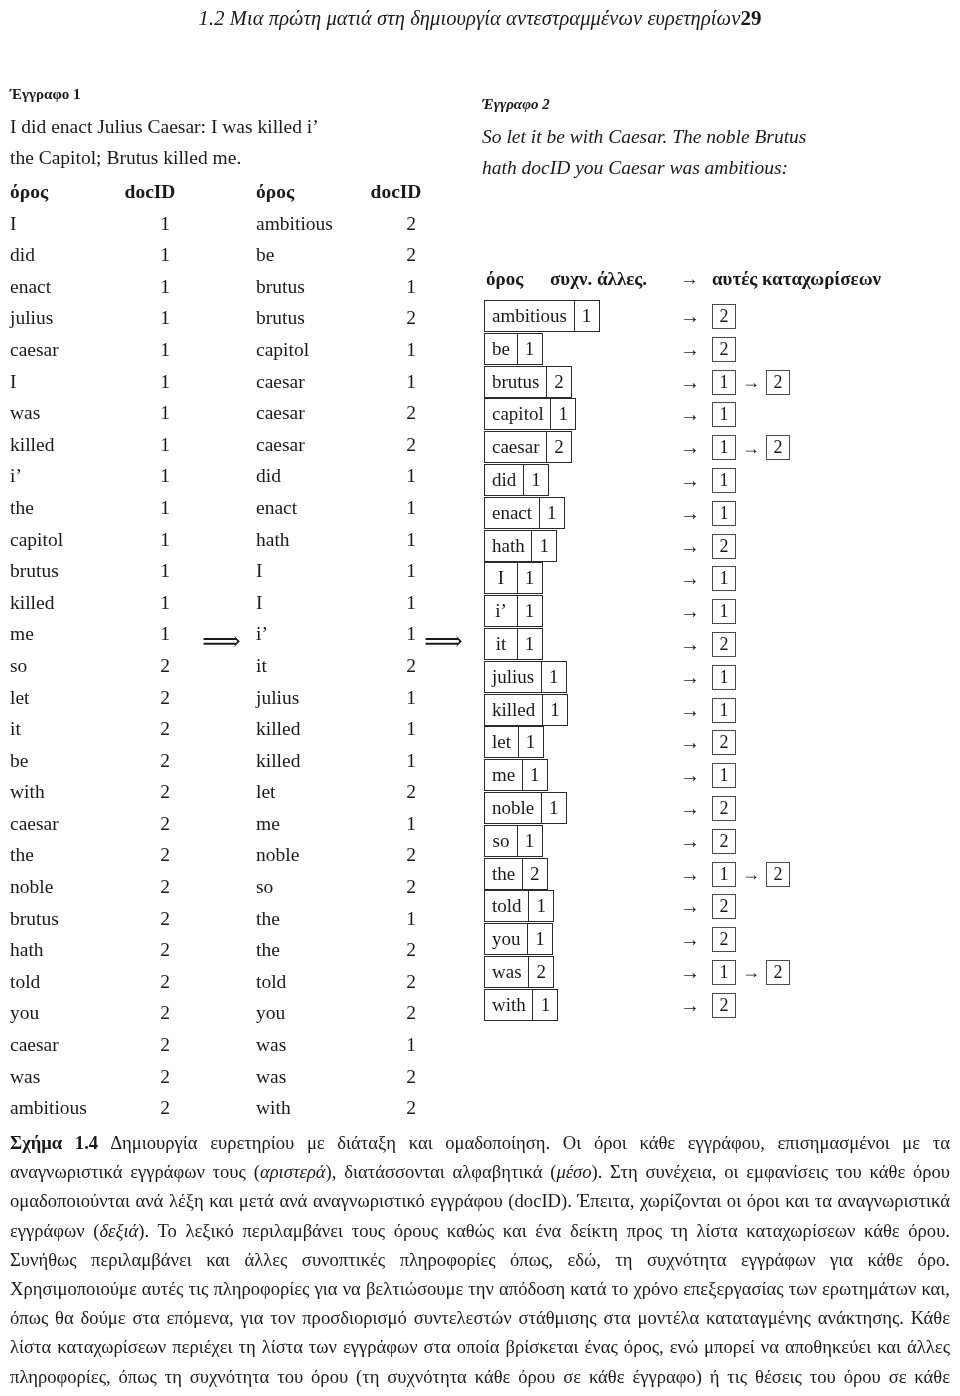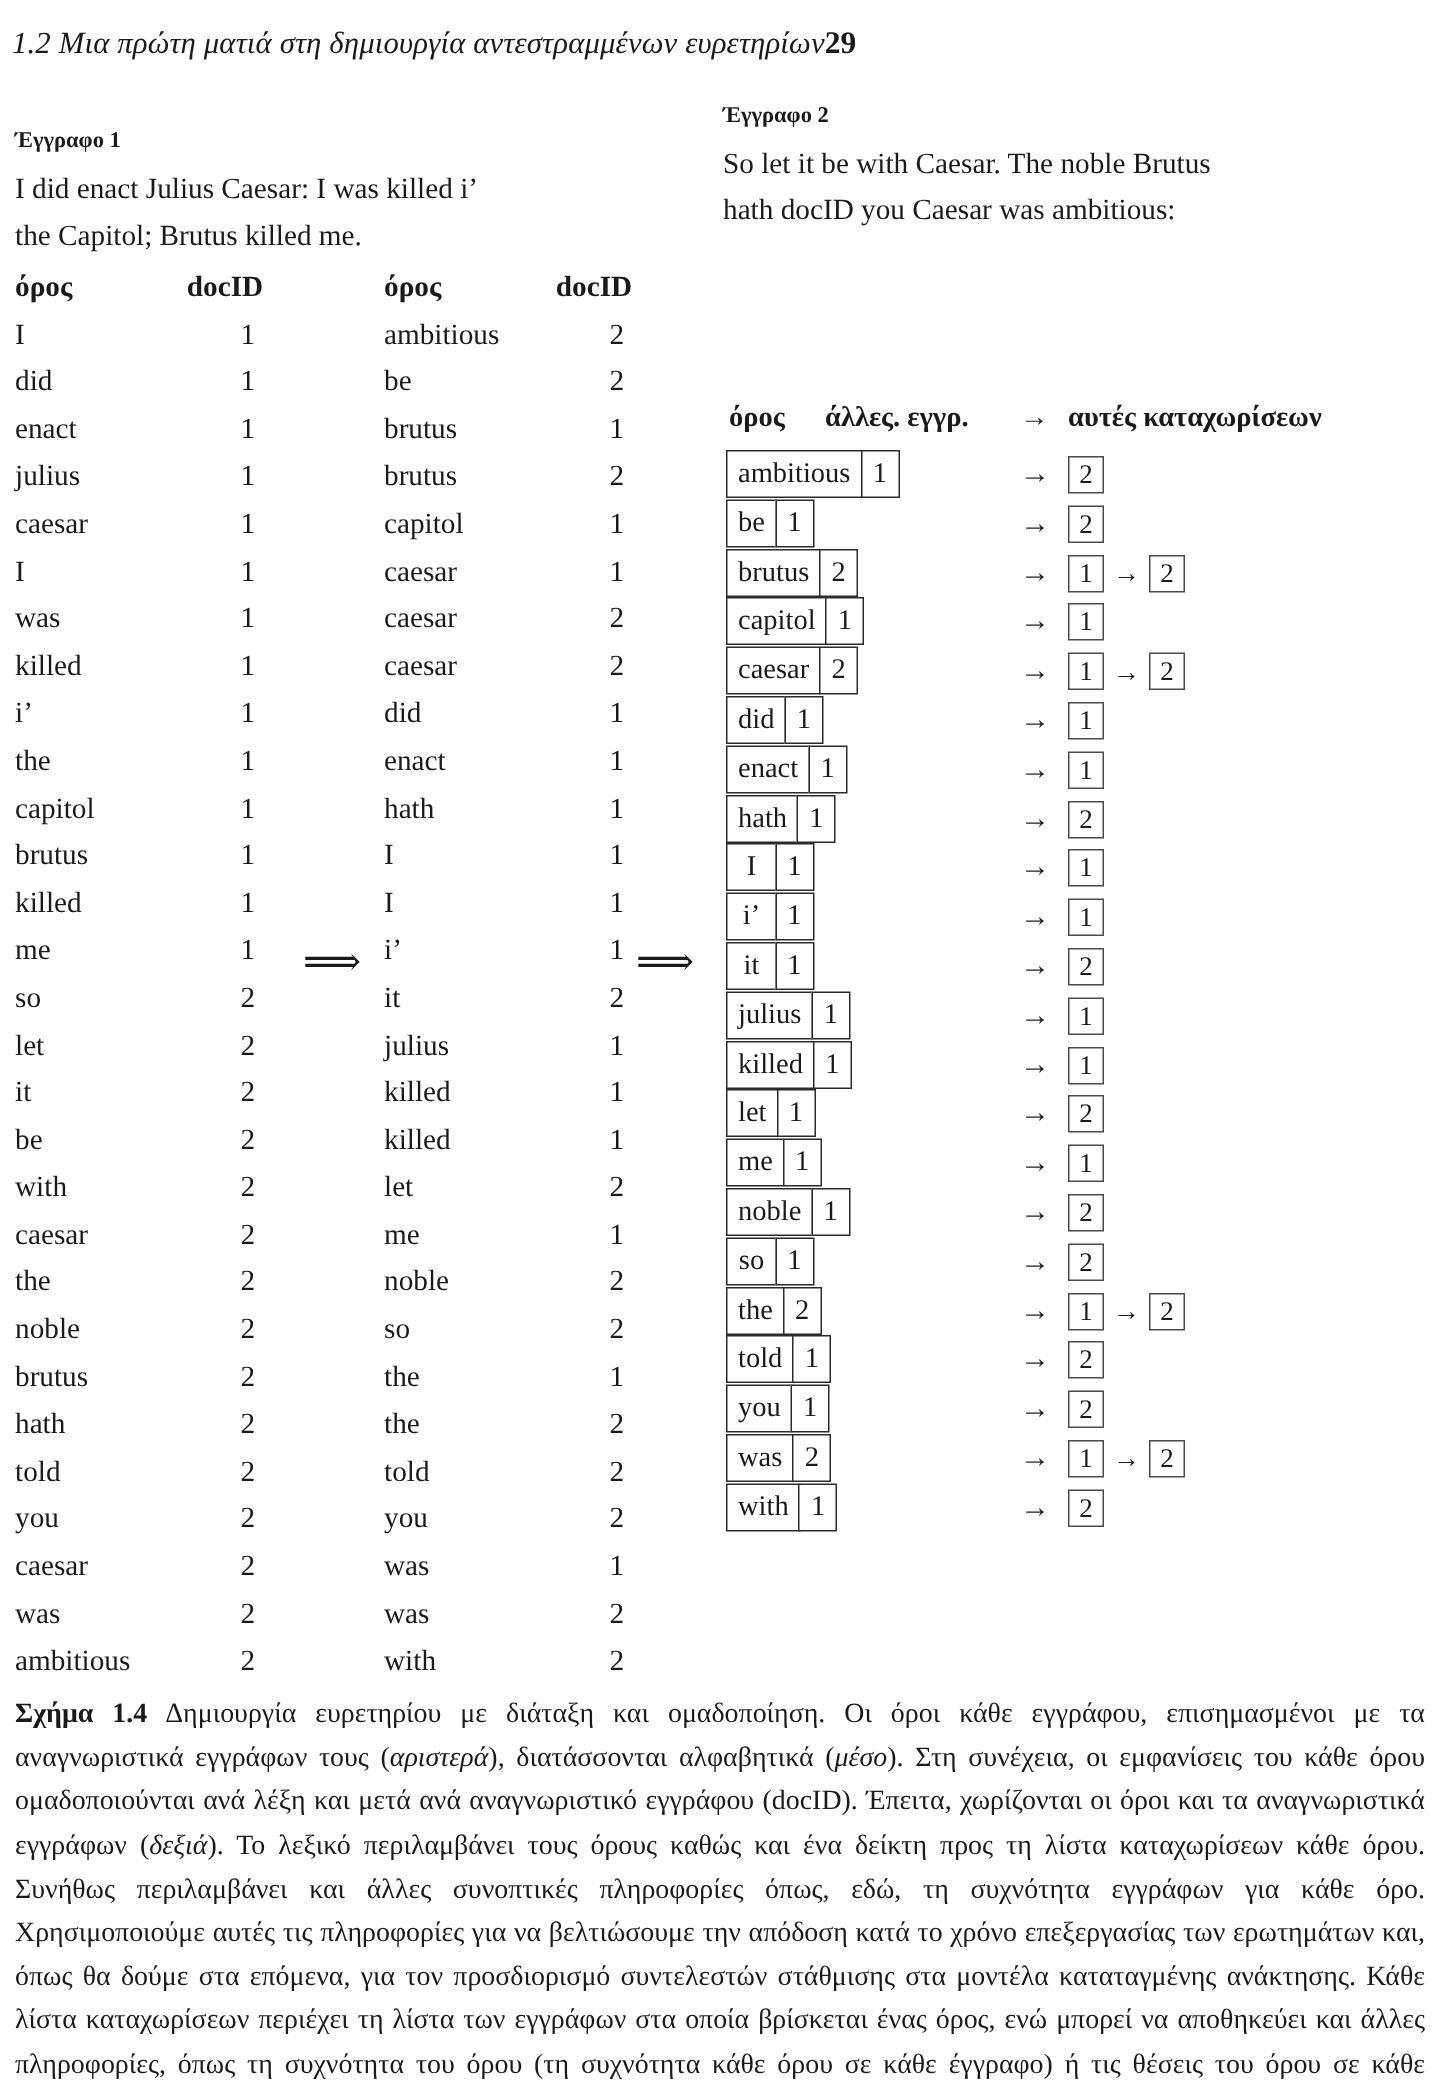--- a/index.html
+++ b/index.html
@@ -13,25 +13,25 @@
     position: relative;
     font-family: "Liberation Serif", "DejaVu Serif", serif;
     color: #1a1a1a;
     overflow: hidden;
   }
 
   
   #running-head {
     position: absolute;
     left: 8px;
-    top: 16px;
+    top: 6px;
     width: 944px;
     height: 34px;
     display: flex;
-    justify-content: flex-start;
+    justify-content: center;
     align-items: baseline;
   }
   #running-head .rh-title {
     font-style: italic;
     font-size: 20.5px;
     letter-spacing: 0.1px;
     white-space: nowrap;
   }
   #running-head .rh-page {
     font-size: 21px;
@@ -43,21 +43,21 @@
     position: absolute;
     font-size: 19.5px;
     line-height: 31px;
   }
   .doc-block .doc-title {
     font-weight: bold;
     font-size: 15px;
     margin-bottom: 1px;
   }
   #doc1 { left: 10px; top: 79px; width: 460px; }
-  #doc2 { left: 482px; top: 62px; width: 470px; }
+  #doc2 { left: 482px; top: 89px; width: 470px; font-style: italic; }
 
   
   #tables {
     position: absolute;
     left: 10px;
     top: 181px;
     width: 430px;
   }
   .tbl {
     position: absolute;
@@ -463,21 +463,21 @@
       </div>
     </div>
 </div>
 
 <div class="dbl-arrow" id="arrow-1">⟹</div>
 <div class="dbl-arrow" id="arrow-2">⟹</div>
 
 <div id="dict-diagram">
   <div id="dict-head">
     <span class="h-term">όρος</span>
-    <span class="h-freq">άλλες. εγγρ.</span>
+    <span class="h-freq">συχν. άλλες.</span>
     <span class="h-arrow">→</span>
     <span class="h-postings">αυτές καταχωρίσεων</span>
   </div>
   <div id="dict-rows">
       <div class="dict-row">
         <div class="entry">
           <div class="cell-term">ambitious</div>
           <div class="cell-freq">1</div>
         </div>
         <div class="post-arrow">→</div>

